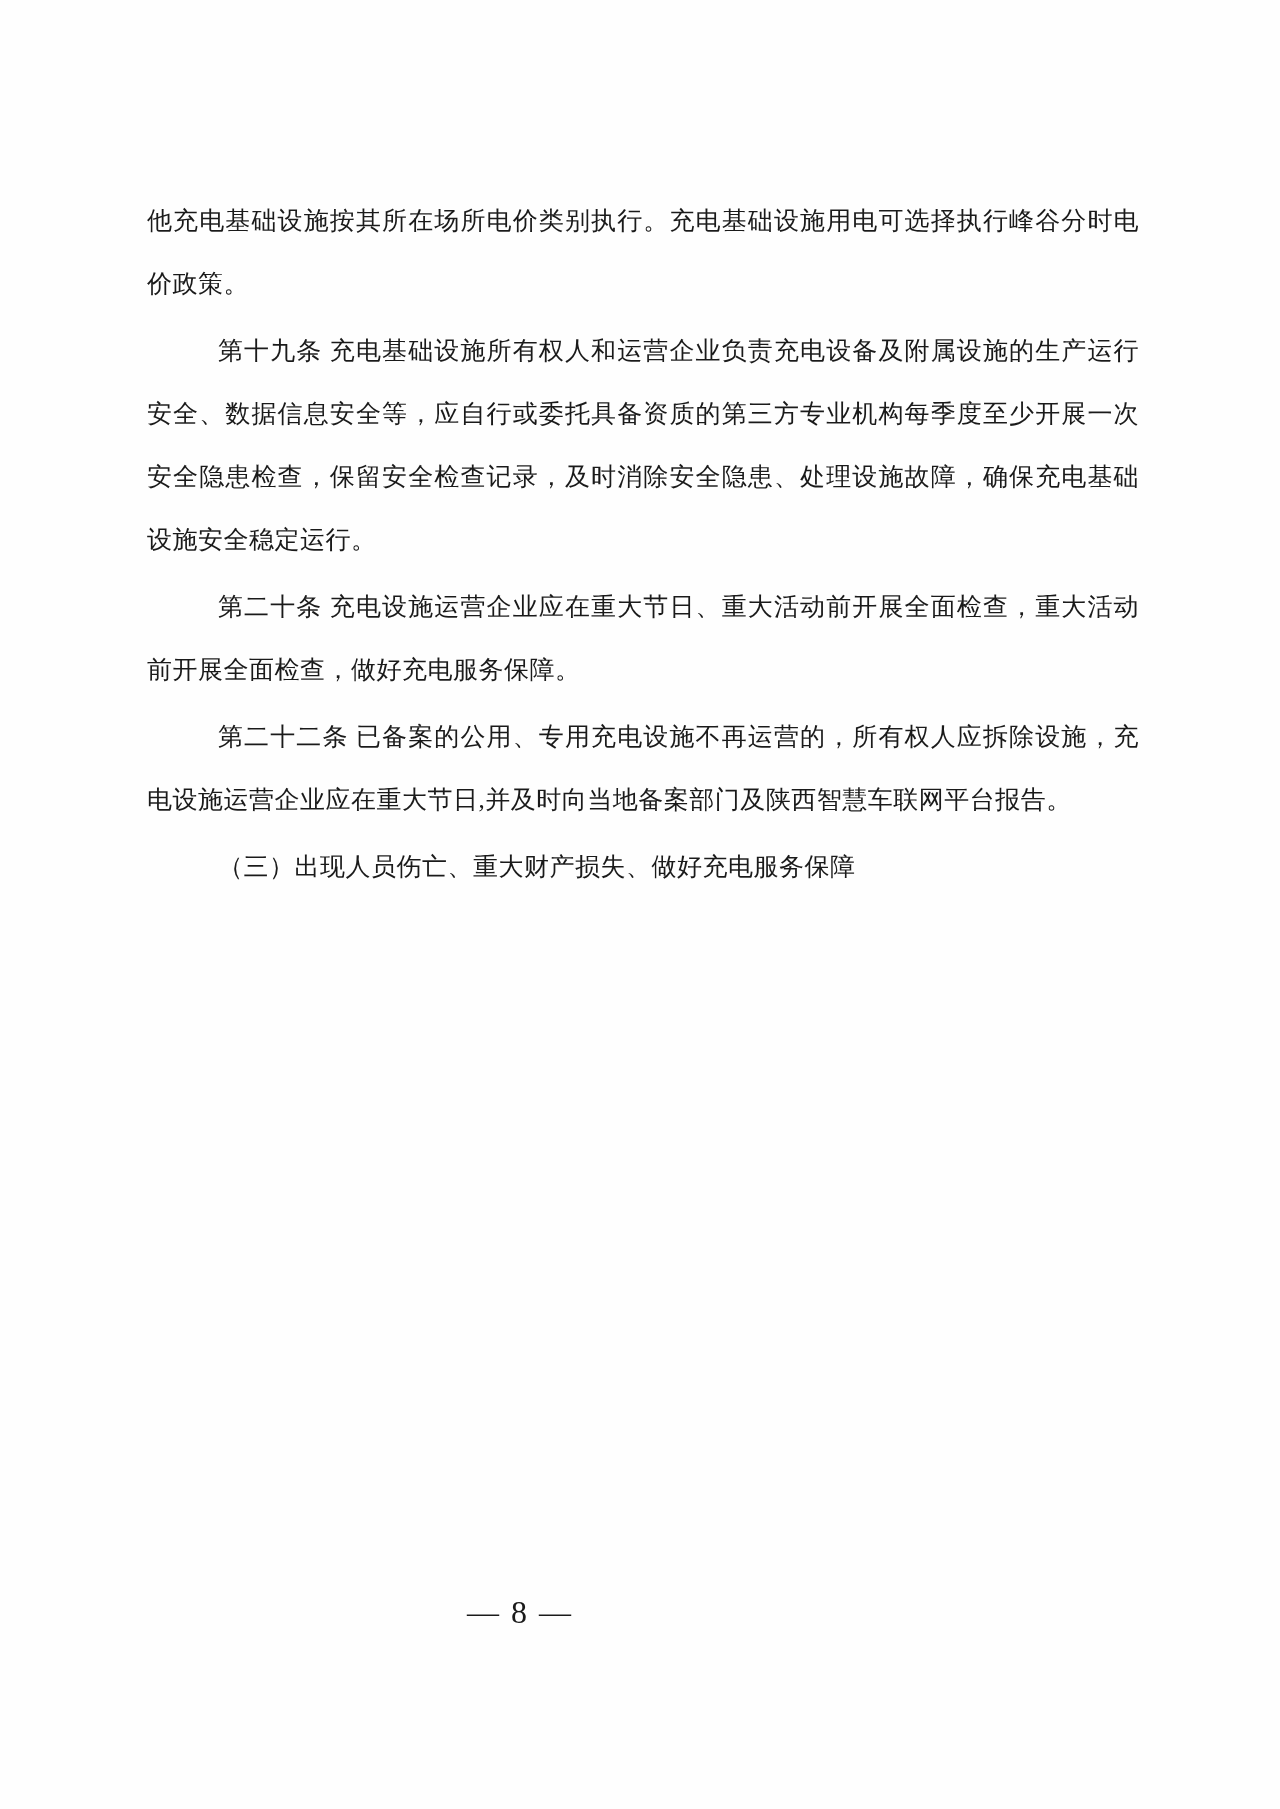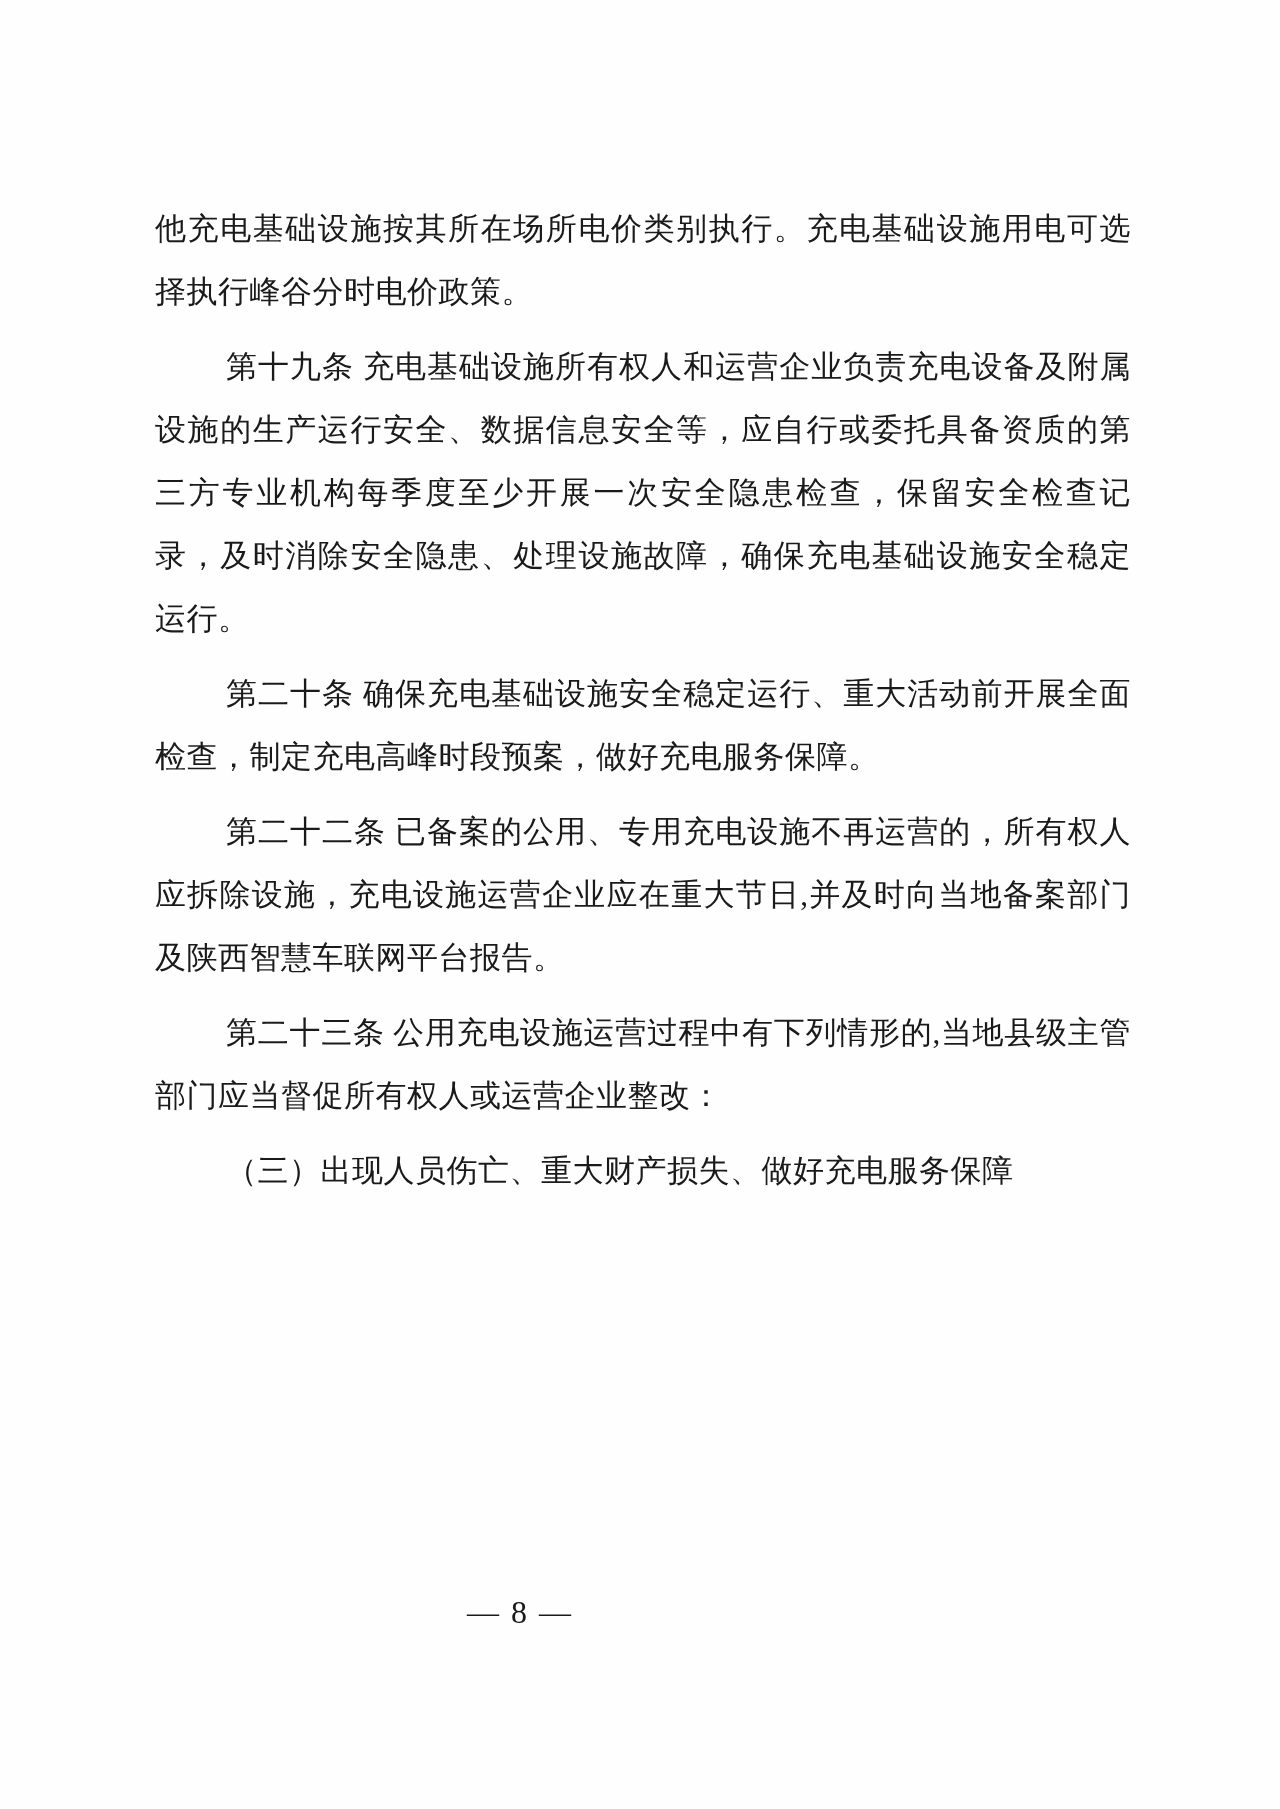--- a/index.html
+++ b/index.html
@@ -23,26 +23,26 @@
     height: 1809px;
     background: #fefefe;
   }
   .content {
     position: absolute;
     top: 185px;
     left: 143px;
     width: 1000px;
   }
   .para {
-    font-size: 31px;
+    font-size: 25px;
     line-height: 63px;
     letter-spacing: 0.5px;
     text-align: justify;
     text-justify: inter-ideograph;
-    margin: 12px;
+    margin: 4px;
     text-indent: 0;
   }
   .para.indent {
     text-indent: 71px;
   }
   .footer {
     position: absolute;
     top: 1594px;
     left: 0;
     width: 1280px;
@@ -56,21 +56,20 @@
     margin-left: -240px;
   }
 </style>
 </head>
 <body>
 
 <div class="page">
   <div class="content">
     <p class="para">他充电基础设施按其所在场所电价类别执行。充电基础设施用电可选择执行峰谷分时电价政策。</p>
     <p class="para indent">第十九条 充电基础设施所有权人和运营企业负责充电设备及附属设施的生产运行安全、数据信息安全等，应自行或委托具备资质的第三方专业机构每季度至少开展一次安全隐患检查，保留安全检查记录，及时消除安全隐患、处理设施故障，确保充电基础设施安全稳定运行。</p>
-    <p class="para indent">第二十条 确保充电基础设施安全稳定运行、重大活动前开展全面检查，制定充电高峰时段预案，做好充电服务保障。</p>
+    <p class="para indent">第二十条 充电设施运营企业应在重大节日、重大活动前开展全面检查，重大活动前开展全面检查，做好充电服务保障。</p>
     <p class="para indent">第二十二条 已备案的公用、专用充电设施不再运营的，所有权人应拆除设施，充电设施运营企业应在重大节日,并及时向当地备案部门及陕西智慧车联网平台报告。</p>
-    <p class="para indent">第二十三条 公用充电设施运营过程中有下列情形的,当地县级主管部门应当督促所有权人或运营企业整改：</p>
     <p class="para indent">（三）出现人员伤亡、重大财产损失、做好充电服务保障</p>
   </div>
   <div class="footer">
     <span class="pagenum-inner">— 8 —</span>
   </div>
 </div>
 
 </body></html>

